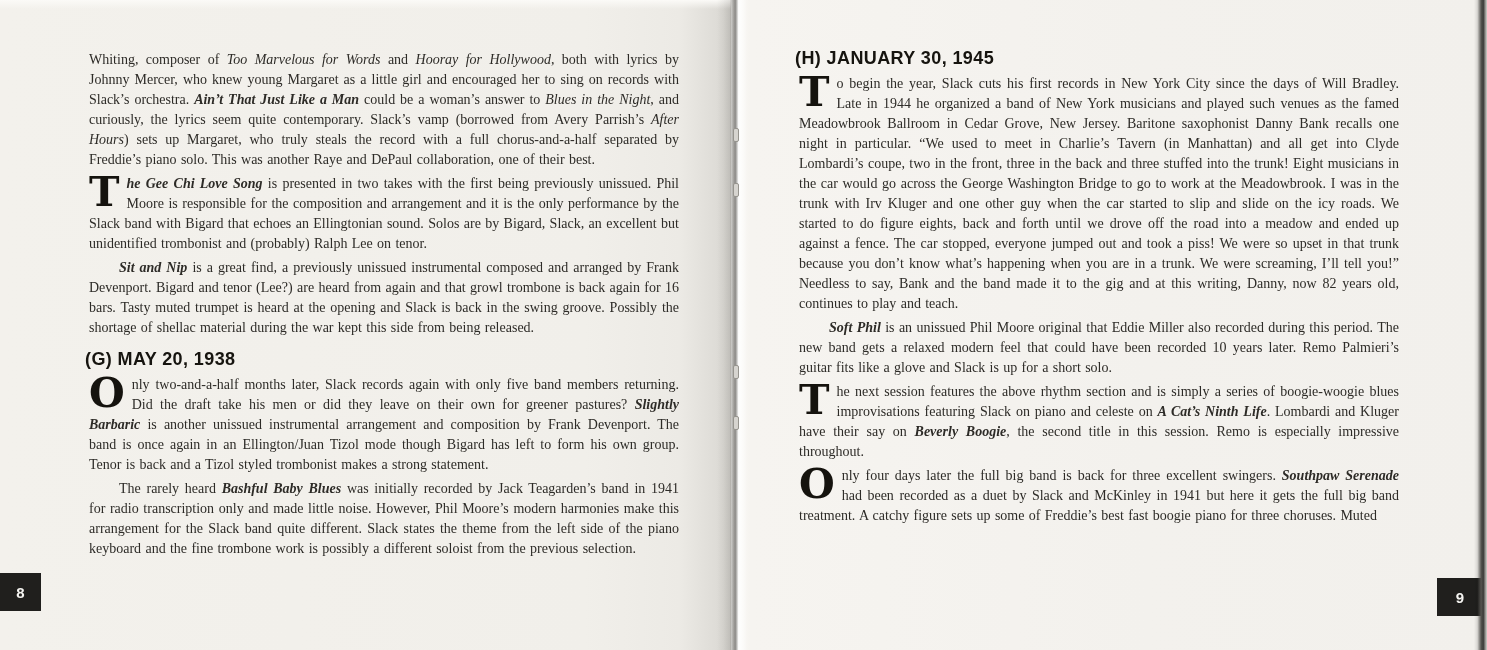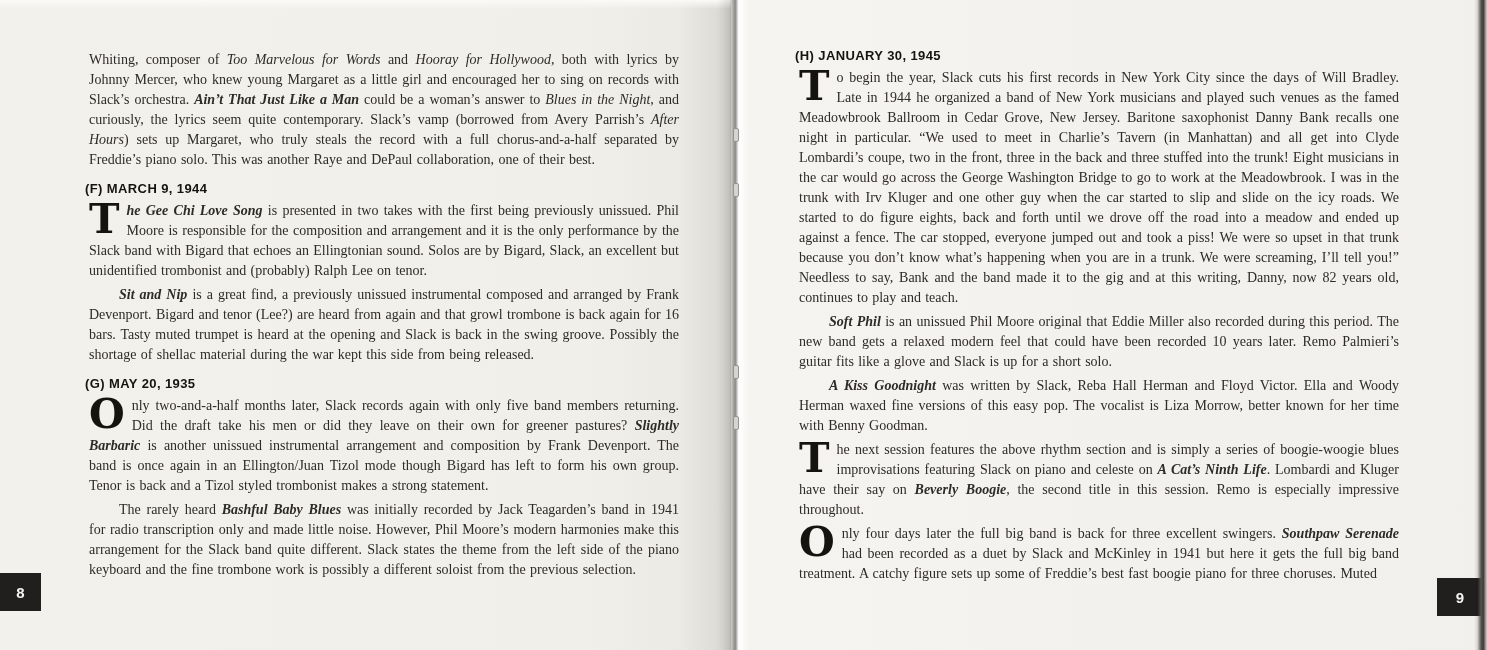--- a/index.html
+++ b/index.html
@@ -35,21 +35,21 @@
     position:absolute; right:0; top:0; width:13px; height:650px;
     background:linear-gradient(90deg, rgba(0,0,0,0) 0%, rgba(0,0,0,0.10) 25%,
       #55534f 55%, #3c3b38 72%, #8d8b87 86%, #d2d0cb 100%);
   }
   .content { position:absolute; }
   .page-left  .content { left:85px; top:46px; width:598px; }
   .page-right .content { left:64px; top:48px; width:608px; }
 
   .heading {
     font-family:"Liberation Sans", sans-serif; font-weight:bold;
-    font-size:13px; letter-spacing:0.4px; color:#16140f;
+    font-size:18px; letter-spacing:0.4px; color:#16140f;
     margin:11px 0 5px 0; clear:left;
   }
   .content > .heading:first-child { margin-top:0; }
 
   .para {
     margin:4px; text-align:justify; font-size:14px; line-height:20px;
     color:#2d2b27; word-spacing:0.06em;
   }
   .para.indent { text-indent:30px; }
 
@@ -69,39 +69,37 @@
   .pagenum-right { left:706px; top:578px; width:46px; height:38px; }
 </style>
 </head>
 <body>
 
 <div class="scan">
 
   <div class="page page-left">
     <div class="content">
         <p class="para"><span class="run">Whiting, composer of </span><span class="run it">Too Marvelous for Words</span><span class="run"> and </span><span class="run it">Hooray for Hollywood</span><span class="run">, both with lyrics by Johnny Mercer, who knew young Margaret as a little girl and encouraged her to sing on records with Slack’s orchestra. </span><span class="run bit">Ain’t That Just Like a Man</span><span class="run"> could be a woman’s answer to </span><span class="run it">Blues in the Night</span><span class="run">, and curiously, the lyrics seem quite contemporary. Slack’s vamp (borrowed from Avery Parrish’s </span><span class="run it">After Hours</span><span class="run">) sets up Margaret, who truly steals the record with a full chorus-and-a-half separated by Freddie’s piano solo. This was another Raye and DePaul collaboration, one of their best.</span></p>
-        <div class="heading">(F) MARCH 9, 1944</div>
         <p class="para"><span class="dropcap">T</span><span class="run bit">he Gee Chi Love Song</span><span class="run"> is presented in two takes with the first being previously unissued. Phil Moore is responsible for the composition and arrangement and it is the only performance by the Slack band with Bigard that echoes an Ellingtonian sound. Solos are by Bigard, Slack, an excellent but unidentified trombonist and (probably) Ralph Lee on tenor.</span></p>
         <p class="para indent"><span class="run bit">Sit and Nip</span><span class="run"> is a great find, a previously unissued instrumental composed and arranged by Frank Devenport. Bigard and tenor (Lee?) are heard from again and that growl trombone is back again for 16 bars. Tasty muted trumpet is heard at the opening and Slack is back in the swing groove. Possibly the shortage of shellac material during the war kept this side from being released.</span></p>
-        <div class="heading">(G) MAY 20, 1935</div>
+        <div class="heading">(G) MAY 20, 1938</div>
         <p class="para"><span class="dropcap">O</span><span class="run">nly two-and-a-half months later, Slack records again with only five band members returning. Did the draft take his men or did they leave on their own for greener pastures? </span><span class="run bit">Slightly Barbaric</span><span class="run"> is another unissued instrumental arrangement and composition by Frank Devenport. The band is once again in an Ellington/Juan Tizol mode though Bigard has left to form his own group. Tenor is back and a Tizol styled trombonist makes a strong statement.</span></p>
         <p class="para indent"><span class="run">The rarely heard </span><span class="run bit">Bashful Baby Blues</span><span class="run"> was initially recorded by Jack Teagarden’s band in 1941 for radio transcription only and made little noise. However, Phil Moore’s modern harmonies make this arrangement for the Slack band quite different. Slack states the theme from the left side of the piano keyboard and the fine trombone work is possibly a different soloist from the previous selection.</span></p>
       </div>
     <div class="edge-top-left"></div>
     <div class="pagenum pagenum-left">
       <span>8</span>
     </div>
   </div>
 
   <div class="page page-right">
     <div class="content">
         <div class="heading">(H) JANUARY 30, 1945</div>
         <p class="para"><span class="dropcap">T</span><span class="run">o begin the year, Slack cuts his first records in New York City since the days of Will Bradley. Late in 1944 he organized a band of New York musicians and played such venues as the famed Meadowbrook Ballroom in Cedar Grove, New Jersey. Baritone saxophonist Danny Bank recalls one night in particular. “We used to meet in Charlie’s Tavern (in Manhattan) and all get into Clyde Lombardi’s coupe, two in the front, three in the back and three stuffed into the trunk! Eight musicians in the car would go across the George Washington Bridge to go to work at the Meadowbrook. I was in the trunk with Irv Kluger and one other guy when the car started to slip and slide on the icy roads. We started to do figure eights, back and forth until we drove off the road into a meadow and ended up against a fence. The car stopped, everyone jumped out and took a piss! We were so upset in that trunk because you don’t know what’s happening when you are in a trunk. We were screaming, I’ll tell you!” Needless to say, Bank and the band made it to the gig and at this writing, Danny, now 82 years old, continues to play and teach.</span></p>
         <p class="para indent"><span class="run bit">Soft Phil</span><span class="run"> is an unissued Phil Moore original that Eddie Miller also recorded during this period. The new band gets a relaxed modern feel that could have been recorded 10 years later. Remo Palmieri’s guitar fits like a glove and Slack is up for a short solo.</span></p>
-        <p class="para indent"><span class="run bit">A Kiss Goodnight</span><span class="run"> was written by Slack, Reba Hall Herman and Floyd Victor. Ella and Woody Herman waxed fine versions of this easy pop. The vocalist is Liza Morrow, better known for her time with Benny Goodman.</span></p>
         <p class="para"><span class="dropcap">T</span><span class="run">he next session features the above rhythm section and is simply a series of boogie-woogie blues improvisations featuring Slack on piano and celeste on </span><span class="run bit">A Cat’s Ninth Life</span><span class="run">. Lombardi and Kluger have their say on </span><span class="run bit">Beverly Boogie</span><span class="run">, the second title in this session. Remo is especially impressive throughout.</span></p>
         <p class="para"><span class="dropcap">O</span><span class="run">nly four days later the full big band is back for three excellent swingers. </span><span class="run bit">Southpaw Serenade</span><span class="run"> had been recorded as a duet by Slack and McKinley in 1941 but here it gets the full big band treatment. A catchy figure sets up some of Freddie’s best fast boogie piano for three choruses. Muted</span></p>
       </div>
     <div class="pagenum pagenum-right">
       <span>9</span>
     </div>
   </div>
 
   <div class="spine"></div>
   <div class="staple" style="top:128px"></div>

